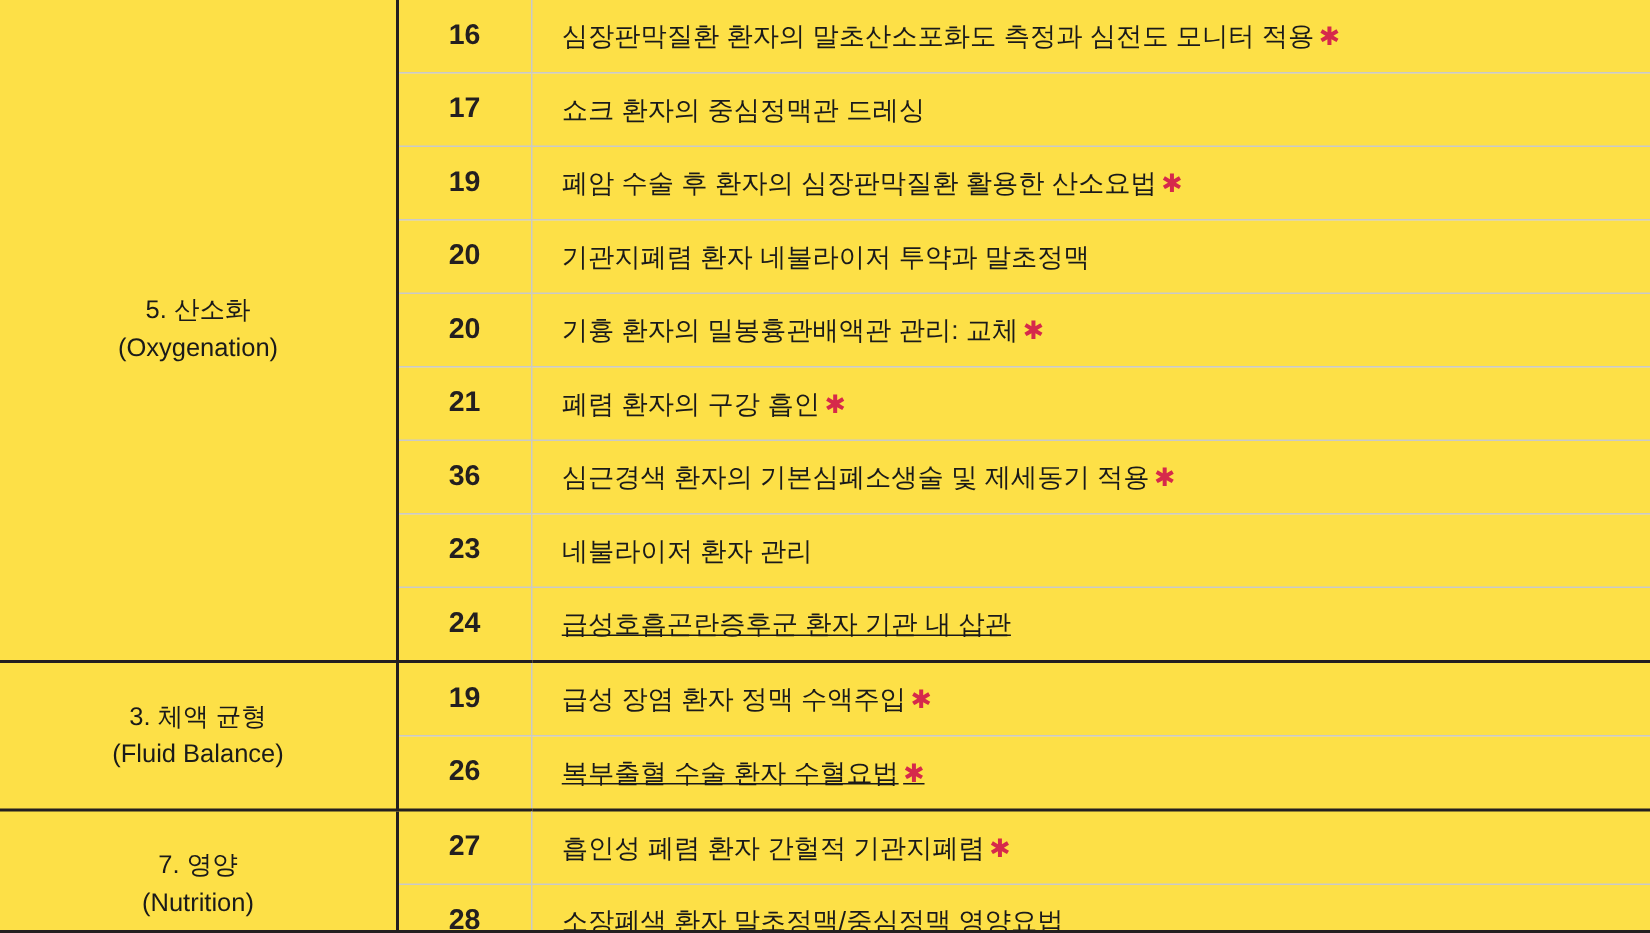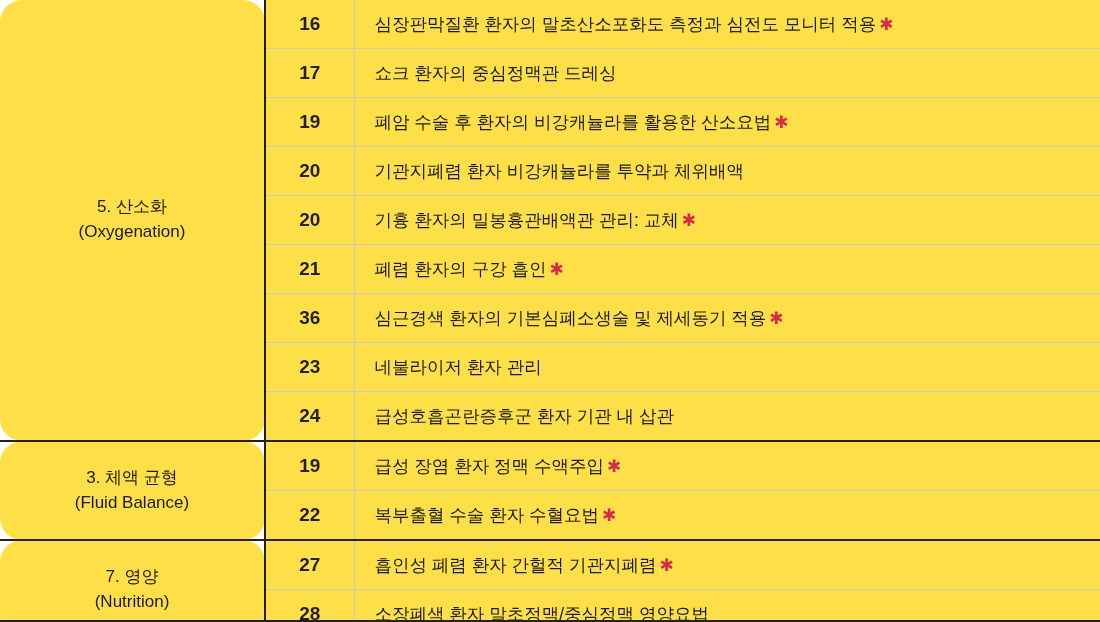--- a/index.html
+++ b/index.html
@@ -36,21 +36,20 @@
   }
 
   
   td.cat {
     text-align: center;
     font-size: 17px;
     line-height: 1.45;
     color: #1a1a1a;
     border-right: 2px solid #231f20;
     padding: 0 6px;
-    border-radius: 22px;
   }
   td.cat .cat-line { display: block; white-space: nowrap; }
 
   
   td.num {
     text-align: center;
     font-size: 19px;
     font-weight: bold;
     color: #231f20;
     border-right: 1px solid #c9c9c9;
@@ -61,21 +60,21 @@
 
   
   td.txt {
     font-size: 17.5px;
     color: #1a1a1a;
     padding-left: 20px;
     border-bottom: 1px solid #c9c9c9;
     height: 48px;
     white-space: nowrap;
   }
-  td.txt.last-in-group { border-bottom: none; }
+  td.txt.last-in-group { border-bottom: none; text-decoration: underline; }
 
   .star {
     color: #d6294b;
     font-size: 17px;
     margin-left: 3px;
   }
 
   
   tr.group-top > td {
     border-top: 2.5px solid #231f20;
@@ -119,25 +118,25 @@
           </td>
           <td class="num">16</td>
           <td class="txt"><span>심장판막질환 환자의 말초산소포화도 측정과 심전도 모니터 적용</span><span class="star">✱</span></td>
         </tr>
         <tr>
           <td class="num">17</td>
           <td class="txt"><span>쇼크 환자의 중심정맥관 드레싱</span></td>
         </tr>
         <tr>
           <td class="num">19</td>
-          <td class="txt"><span>폐암 수술 후 환자의 비강캐뉼라를 활용한 산소요법</span><span class="star">✱</span></td>
+          <td class="txt"><span>폐암 수술 후 환자의 심장판막질환 활용한 산소요법</span><span class="star">✱</span></td>
         </tr>
         <tr>
           <td class="num">20</td>
-          <td class="txt"><span>기관지폐렴 환자 비강캐뉼라를 투약과 체위배액</span></td>
+          <td class="txt"><span>기관지폐렴 환자 네불라이저 투약과 말초정맥</span></td>
         </tr>
         <tr>
           <td class="num">20</td>
           <td class="txt"><span>기흉 환자의 밀봉흉관배액관 관리: 교체</span><span class="star">✱</span></td>
         </tr>
         <tr>
           <td class="num">21</td>
           <td class="txt"><span>폐렴 환자의 구강 흡인</span><span class="star">✱</span></td>
         </tr>
         <tr>
@@ -154,21 +153,21 @@
         </tr>
         <tr class="group-top">
           <td class="cat" rowspan="2">
             <span class="cat-line">3. 체액 균형</span>
             <span class="cat-line">(Fluid Balance)</span>
           </td>
           <td class="num">19</td>
           <td class="txt"><span>급성 장염 환자 정맥 수액주입</span><span class="star">✱</span></td>
         </tr>
         <tr>
-          <td class="num last-in-group">22</td>
+          <td class="num last-in-group">26</td>
           <td class="txt last-in-group"><span>복부출혈 수술 환자 수혈요법</span><span class="star">✱</span></td>
         </tr>
         <tr class="group-top">
           <td class="cat" rowspan="2">
             <span class="cat-line">7. 영양</span>
             <span class="cat-line">(Nutrition)</span>
           </td>
           <td class="num">27</td>
           <td class="txt"><span>흡인성 폐렴 환자 간헐적 기관지폐렴</span><span class="star">✱</span></td>
         </tr>

